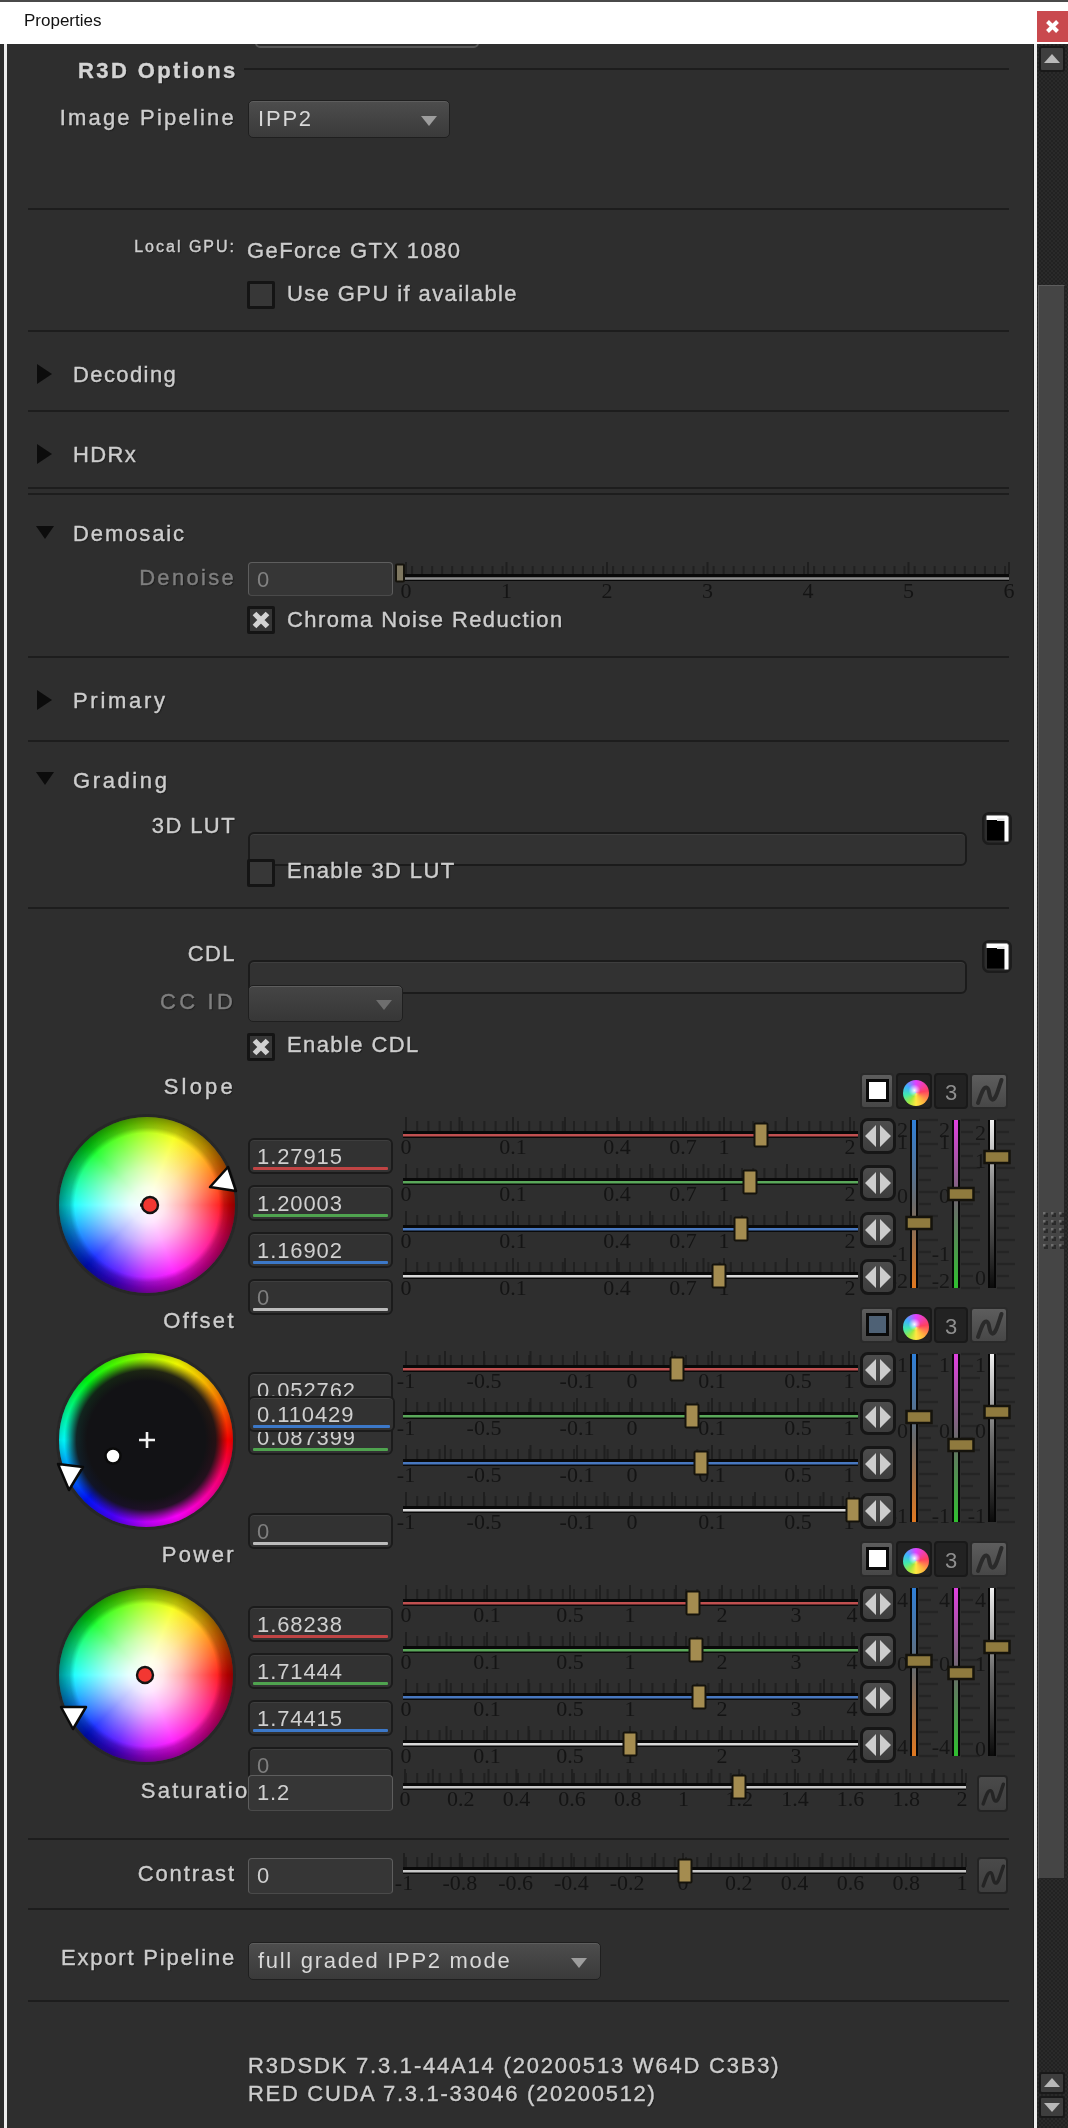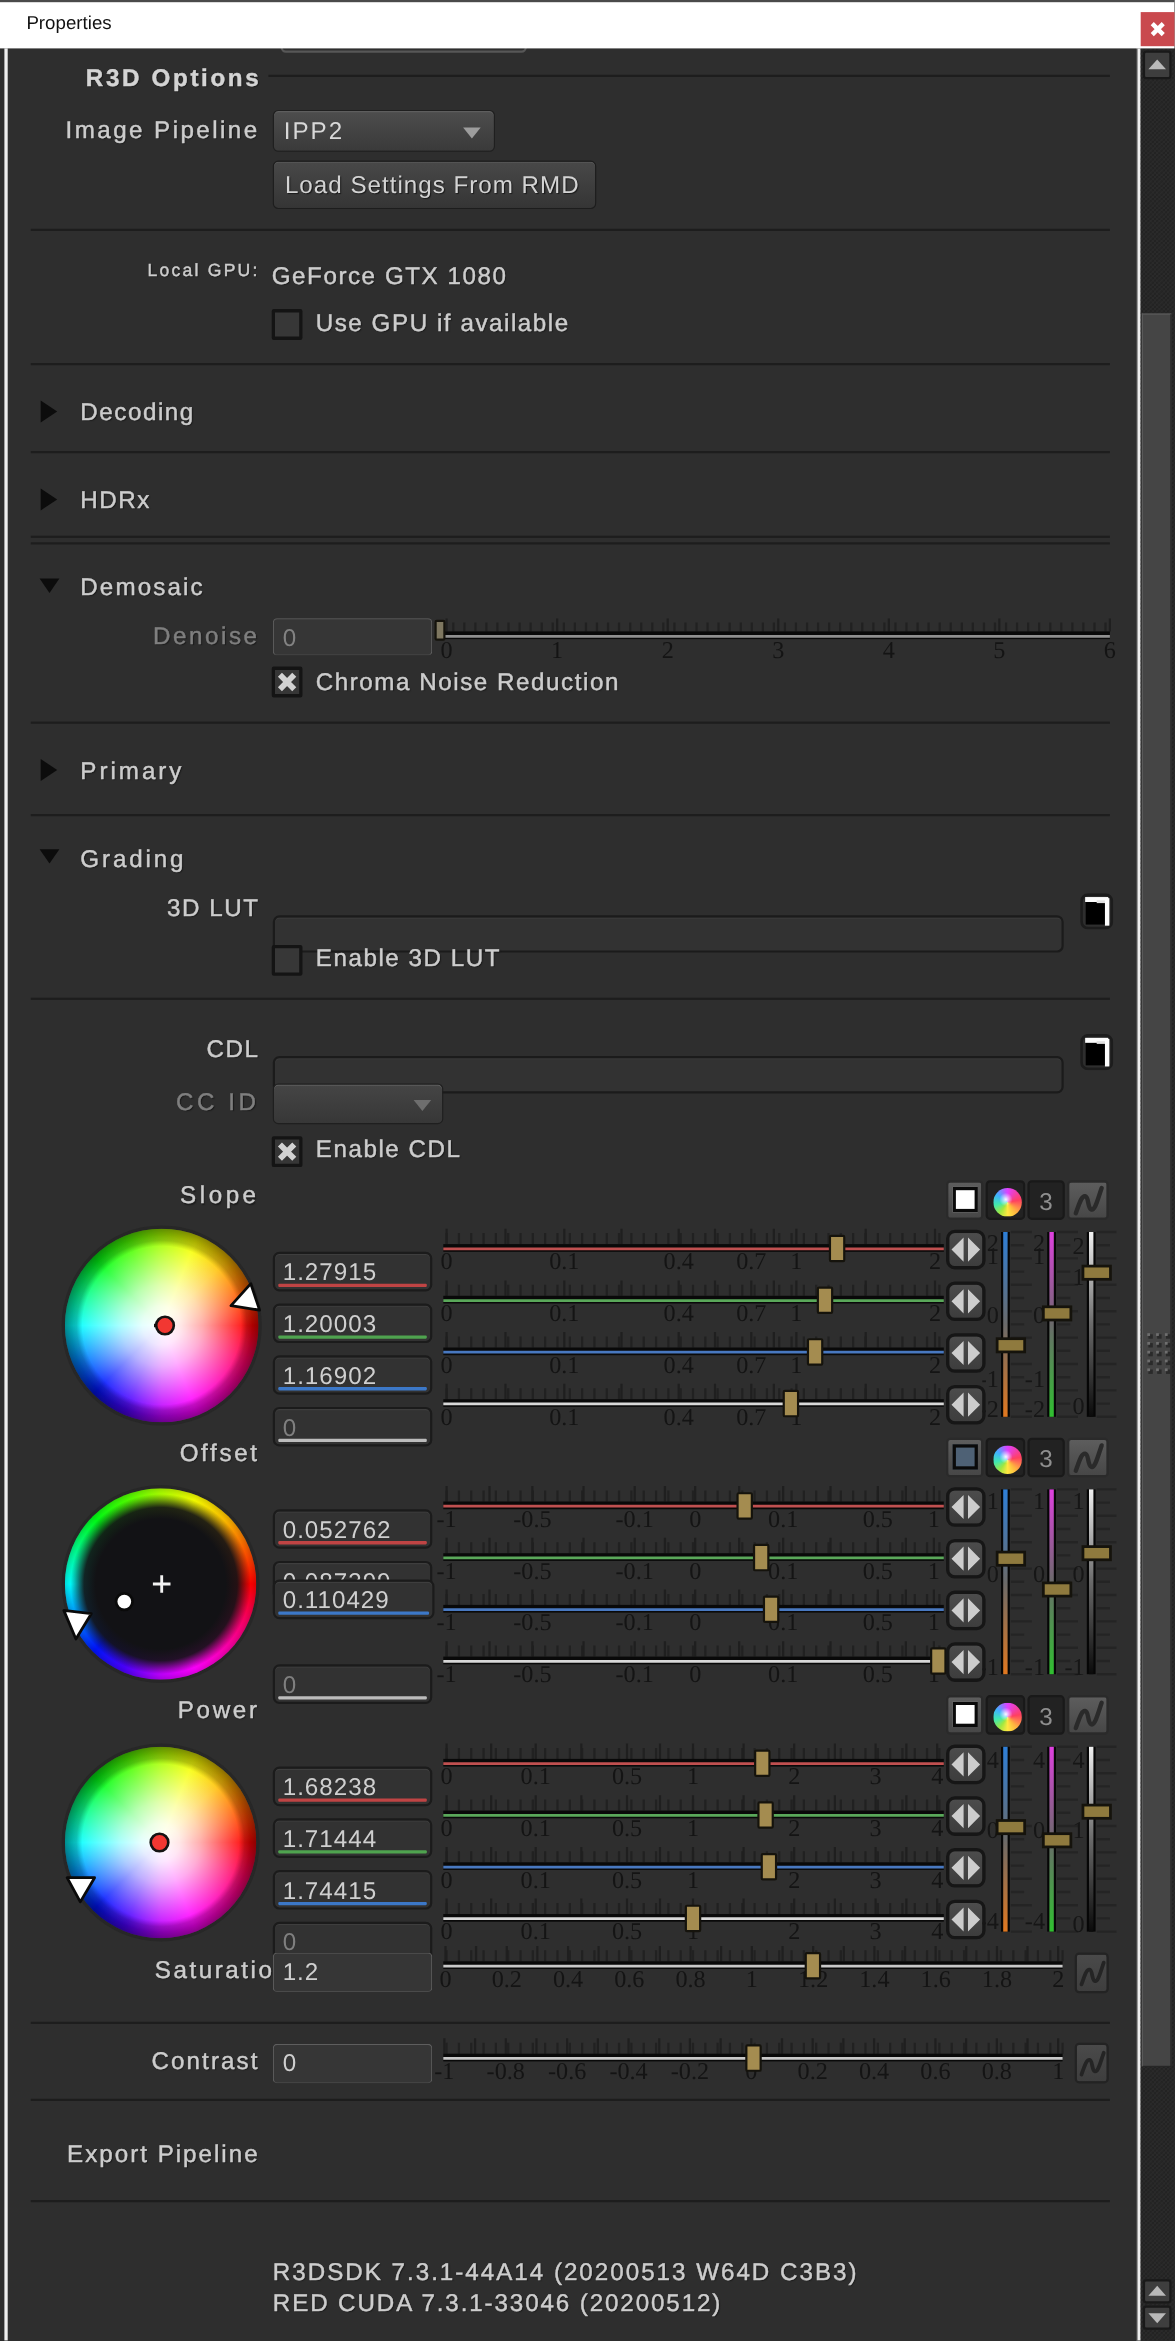--- a/index.html
+++ b/index.html
@@ -138,23 +138,20 @@
         </svg></div>
 </div>
 <div style="position:absolute;left:255px;top:14px;width:224px;height:34px;border:2px solid #575757;border-radius:5px;box-sizing:border-box;z-index:10"></div>
 <div class="ltx" style="left:78px;top:58px;font-weight:bold;font-size:22px;color:#d4d4d4;letter-spacing:2.4px">R3D Options</div>
 <div class="sep" style="left:244px;top:68px;width:765px"></div>
 <div class="lbl" style="right:832px;top:105px;font-weight:normal;font-size:22px;color:#cdcdcd;letter-spacing:2.2px;text-shadow:1px 1px 1px #1c1c1c;">Image Pipeline</div>
 <div class="dd" style="left:248px;top:100px;width:202px;height:38px">
       <span style="position:absolute;left:9px;top:5px;font-size:22px;color:#d8d8d8;letter-spacing:1.8px">IPP2</span>
       <i style="position:absolute;left:172px;top:15px;width:0;height:0;border-top:10px solid #9d9d9d;border-left:8px solid transparent;border-right:8px solid transparent"></i>
     </div>
-<div class="btn" style="left:248px;top:146px;width:294px;height:44px">
-      <span style="position:absolute;left:10px;top:8px;font-size:22px;color:#d3d3d3;letter-spacing:0.9px;text-shadow:1px 1px 1px #1a1a1a">Load Settings From RMD</span>
-    </div>
 <div class="sep" style="left:28px;top:208px;width:981px"></div>
 <div class="lbl" style="right:832px;top:238px;font-weight:normal;font-size:16px;color:#cdcdcd;letter-spacing:2.0px;text-shadow:1px 1px 1px #1c1c1c;">Local GPU:</div>
 <div class="ltx" style="left:247px;top:238px;font-weight:normal;font-size:22px;color:#cdcdcd;letter-spacing:1.4px">GeForce GTX 1080</div>
 <div class="cbu" style="left:247px;top:281px;width:22px;height:22px"></div>
 <div class="ltx" style="left:287px;top:281px;font-weight:normal;font-size:22px;color:#cdcdcd;letter-spacing:1.4px">Use GPU if available</div>
 <div class="sep" style="left:28px;top:330px;width:981px"></div>
 <div style="position:absolute;left:37px;top:364px;width:0;height:0;border-left:15px solid #0c0c0c;border-top:10px solid transparent;border-bottom:10px solid transparent"></div>
 <div class="ltx" style="left:73px;top:362px;font-weight:normal;font-size:22px;color:#cdcdcd;letter-spacing:1.4px">Decoding</div>
 <div class="sep" style="left:28px;top:410px;width:981px"></div>
 <div style="position:absolute;left:37px;top:444px;width:0;height:0;border-left:15px solid #0c0c0c;border-top:10px solid transparent;border-bottom:10px solid transparent"></div>
@@ -712,21 +709,21 @@
       <path d="M8 44 L33 47 L19 70 Z" fill="#fff" stroke="#0a0a0a" stroke-width="2.5" stroke-linejoin="round"></path>
     </svg>
 <div class="inpB" style="left:248px;top:1352px;width:145px;height:36px">
       <span style="color:#cfcfcf">0.052762</span>
       <i style="position:absolute;left:3px;right:3px;bottom:2px;height:3px;background:#c04444;border-radius:1px"></i>
     </div>
 <div class="inpB" style="left:248px;top:1399px;width:145px;height:36px">
       <span style="color:#cfcfcf">0.087399</span>
       <i style="position:absolute;left:3px;right:3px;bottom:2px;height:3px;background:#4fa34f;border-radius:1px"></i>
     </div>
-<div class="inpB" style="left:248px;top:1416px;width:147px;height:36px">
+<div class="inpB" style="left:248px;top:1376px;width:147px;height:36px">
       <span style="color:#cfcfcf">0.110429</span>
       <i style="position:absolute;left:3px;right:3px;bottom:2px;height:3px;background:#3c78c8;border-radius:1px"></i>
     </div>
 <div class="inpB" style="left:248px;top:1493px;width:145px;height:36px">
       <span style="color:#7f7f7f">0</span>
       <i style="position:absolute;left:3px;right:3px;bottom:2px;height:3px;background:#bcbcbc;border-radius:1px"></i>
     </div>
 <svg class="hs" style="left:386px;top:1348px" width="486" height="46" viewBox="0 0 486 46">
       <line x1="20.0" y1="7" x2="20.0" y2="17" stroke="#212121" stroke-width="2"></line>
       <line x1="31.2" y1="7" x2="31.2" y2="17" stroke="#212121" stroke-width="2"></line>
@@ -1685,15 +1682,19 @@
       <text x="576.0" y="40" font-family="Liberation Serif" font-size="22" fill="#141414" text-anchor="middle">1</text>
       <rect x="292.5" y="9.5" width="13" height="23" rx="1" fill="#a48c50" stroke="#15130c" stroke-width="2"></rect>
     </svg>
 <div class="tb tbl2" style="left:977px;top:1857px;width:31px;height:37px">
       <svg width="31" height="37" viewBox="0 0 36 36">
         <path d="M6 29 C9 21 11 13 14.5 13.5 C18 14 16.5 24 20 25.5 C23.5 27 26 16 29.5 6" fill="none" stroke="#242424" stroke-width="4" stroke-linecap="round"></path>
       </svg>
     </div>
 <div class="sep" style="left:28px;top:1908px;width:981px"></div>
 <div class="lbl" style="right:832px;top:1945px;font-weight:normal;font-size:22px;color:#cdcdcd;letter-spacing:1.8px;text-shadow:1px 1px 1px #1c1c1c;">Export Pipeline</div>
+<div class="dd" style="left:248px;top:1942px;width:353px;height:38px">
+      <span style="position:absolute;left:9px;top:5px;font-size:22px;color:#d8d8d8;letter-spacing:1.7px">full graded IPP2 mode</span>
+      <i style="position:absolute;left:322px;top:15px;width:0;height:0;border-top:10px solid #9d9d9d;border-left:8px solid transparent;border-right:8px solid transparent"></i>
+    </div>
 <div class="sep" style="left:28px;top:2000px;width:981px"></div>
 <div class="ltx" style="left:248px;top:2053px;font-weight:normal;font-size:22px;color:#cdcdcd;letter-spacing:1.8px">R3DSDK 7.3.1-44A14 (20200513 W64D C3B3)</div>
 <div class="ltx" style="left:248px;top:2081px;font-weight:normal;font-size:22px;color:#cdcdcd;letter-spacing:1.7px">RED CUDA 7.3.1-33046 (20200512)</div>
   </div>
 </body></html>

